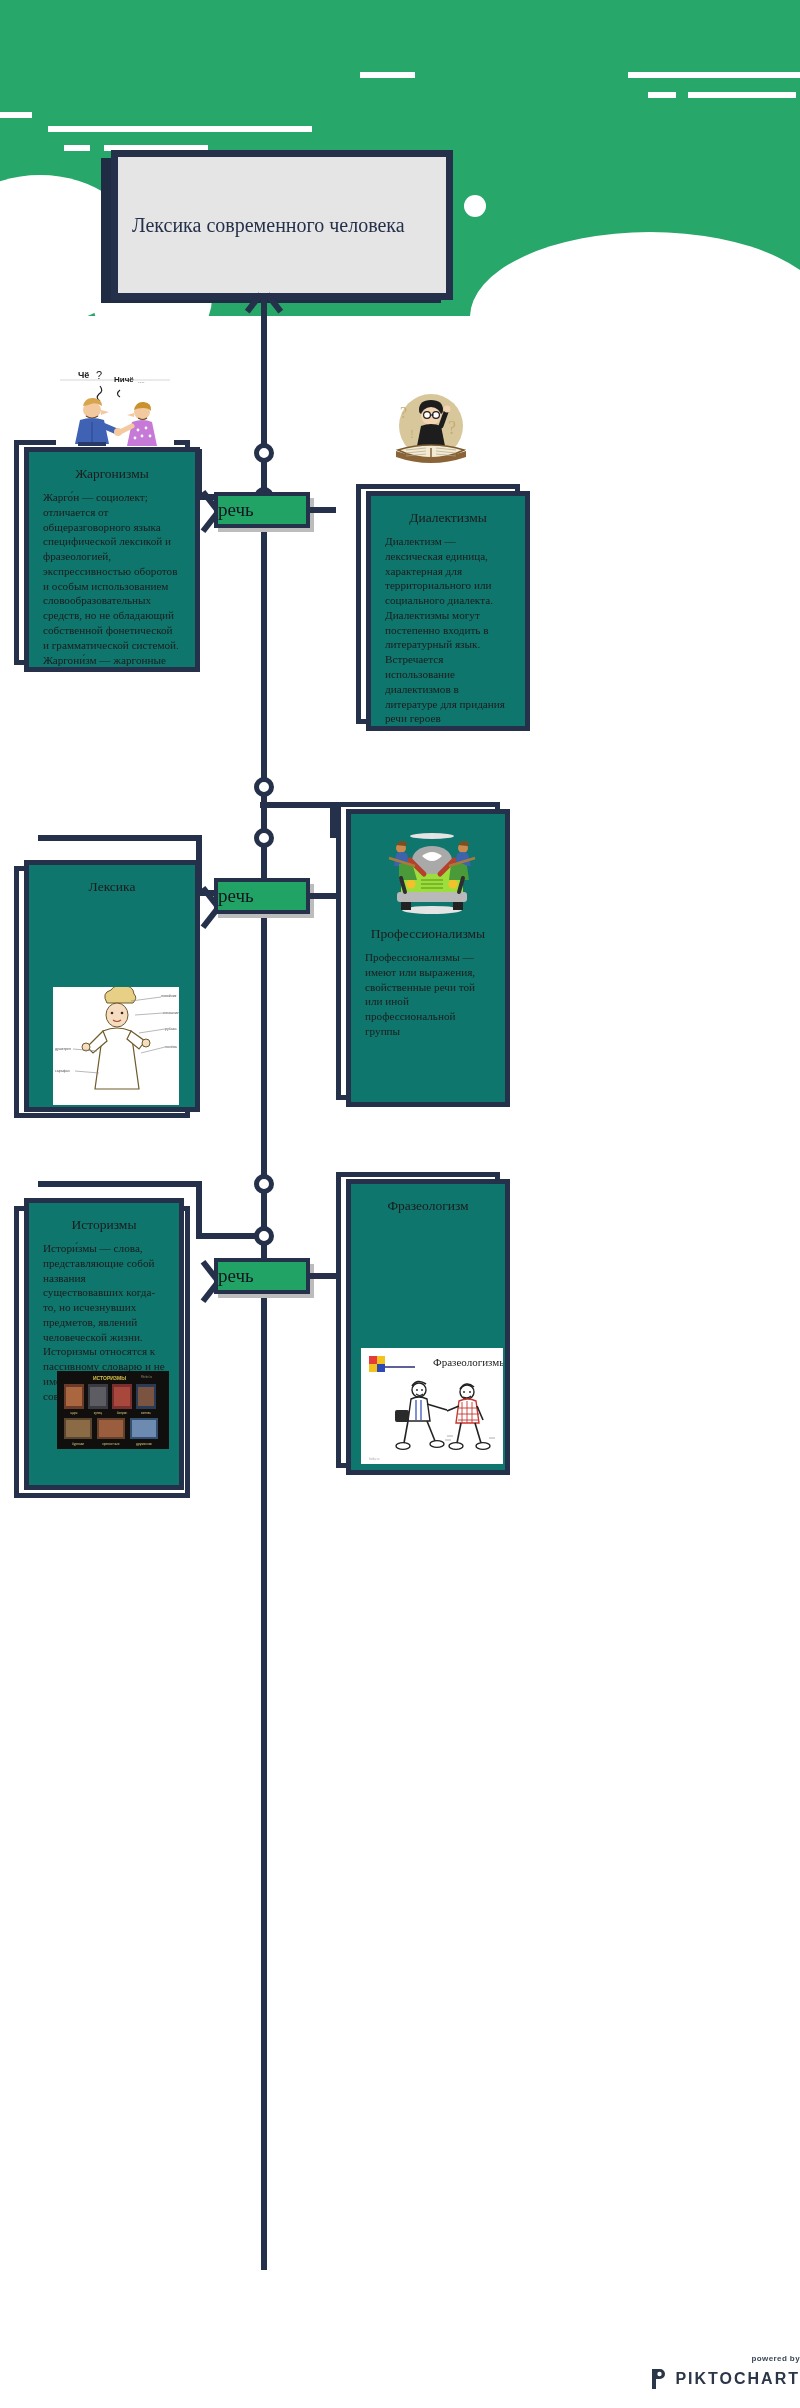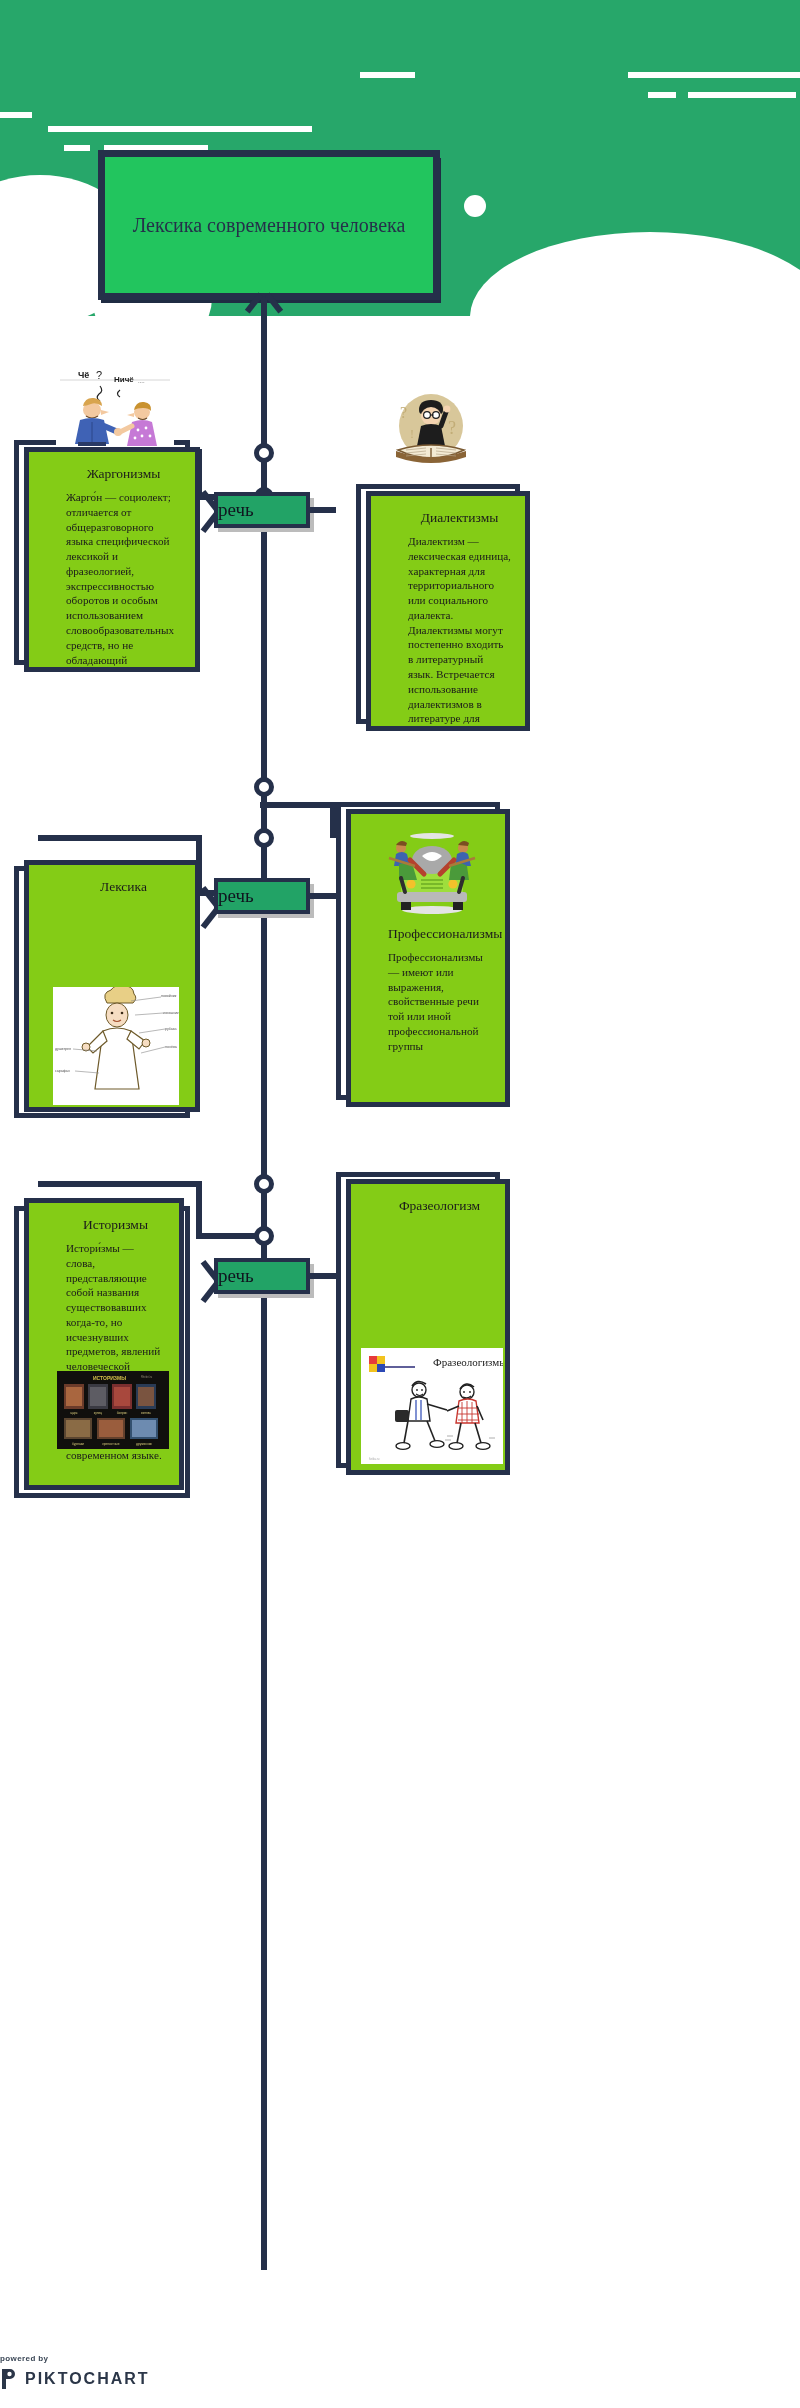--- a/index.html
+++ b/index.html
@@ -31,23 +31,23 @@
   .d2{left:48px;top:126px;width:264px;}
   .d3{left:64px;top:145px;width:26px;}
   .d4{left:104px;top:145px;width:104px;}
   .d5{left:360px;top:72px;width:55px;}
   .d6{left:628px;top:72px;width:180px;}
   .d7{left:648px;top:92px;width:28px;}
 
   
   .title-wrap{position:absolute;left:95px;top:150px;width:340px;height:145px;}
   .title-shadow{position:absolute;left:6px;top:8px;width:340px;height:145px;background:#1f2c43;}
-  .title-box{position:absolute;left:3px;top:0;width:328px;height:136px;
-    border:7px solid #25304a;background:#22c55e;
-    display:flex;align-items:center;justify-content:center;}
+  .title-box{position:absolute;left:16px;top:0;width:328px;height:136px;
+    border:7px solid #25304a;background:#e5e5e5;
+    display:flex;align-items:center;}
   .title-text{
     font-size:20px;color:#25304a;text-align:center;line-height:1.35;
     padding:0 14px;font-family:"Liberation Serif", serif;
   }
 
   
   .spine{position:absolute;left:261px;width:6px;background:#25304a;}
   .node{position:absolute;width:20px;height:20px;border-radius:50%;
     border:5px solid #25304a;background:#ffffff;box-sizing:border-box;}
   .hline{position:absolute;height:6px;background:#25304a;}
@@ -63,31 +63,31 @@
   .tag{position:absolute;width:96px;height:36px;}
   .tag-shadow{position:absolute;left:4px;top:6px;width:96px;height:34px;background:#bcbcbc;}
   .tag-box{position:absolute;left:0;top:0;width:96px;height:36px;
     background:#22a366;border:4px solid #25304a;box-sizing:border-box;
     display:flex;align-items:center;}
   .tag-text{font-size:19px;color:#10161f;font-family:"Liberation Serif", serif;}
 
   
   .card{position:absolute;}
   .card-back{position:absolute;border:5px solid #25304a;background:transparent;box-sizing:border-box;}
-  .card-front{position:absolute;border:5px solid #25304a;background:#84cc16;box-sizing:border-box;
-    overflow:hidden;padding-left:23px;}
+  .card-front{position:absolute;border:5px solid #25304a;background:#0f766e;box-sizing:border-box;
+    overflow:hidden;}
   .card-inner{padding:10px 14px;box-sizing:border-box;}
   .card-title{font-size:13.5px;color:#1b1b1b;text-align:center;margin:4px 0 8px;font-family:"Liberation Serif", serif;}
   .card-body{font-size:11.2px;line-height:1.32;color:#1b1b1b;font-family:"Liberation Serif", serif;}
 
   
   .illus{position:absolute;}
 
   
-  .footer{position:absolute;left:0;bottom:14px;width:800px;text-align:left;}
+  .footer{position:absolute;left:0;bottom:14px;width:800px;text-align:right;}
   .pb{font-family:"Liberation Sans", sans-serif;font-size:8px;font-weight:bold;color:#3b4756;letter-spacing:.4px;}
   .pclogo{display:inline-flex;align-items:center;gap:7px;margin-top:5px;}
   .pcmark{width:18px;height:22px;}
   .pcname{font-family:"Liberation Sans", sans-serif;font-weight:bold;font-size:16px;
     letter-spacing:2px;color:#2b3648;}
 </style>
 </head>
 <body>
 
 <div class="page">

